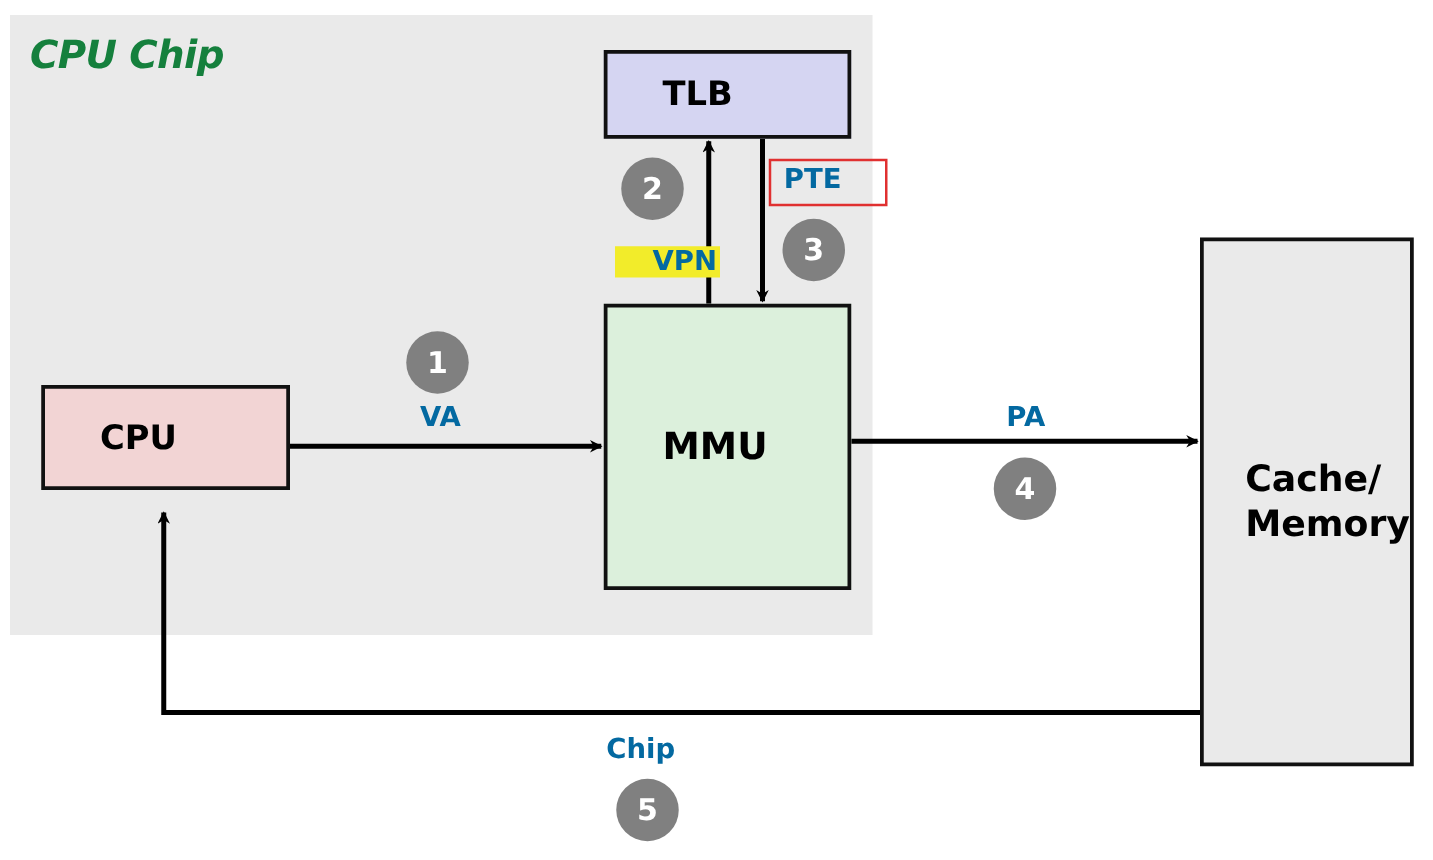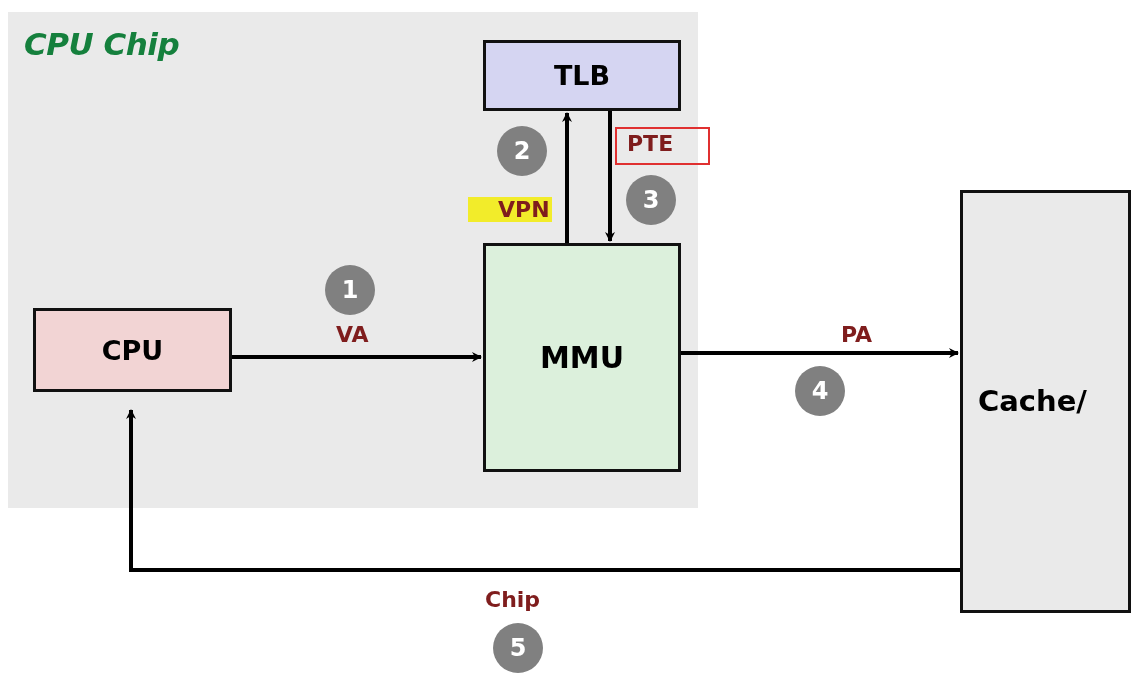--- a/index.html
+++ b/index.html
@@ -3,28 +3,28 @@
 <meta charset="utf-8">
 <style>
   html, body { margin: 0; padding: 0; background: #ffffff; }
   body { width: 1146px; height: 688px; position: relative; overflow: hidden;
          font-family: "DejaVu Sans", "Liberation Sans", sans-serif; }
   .abs { position: absolute; }
   .chip { left: 8px; top: 12px; width: 690px; height: 496px; background: #eaeaea; }
   .chip-label { left: 24px; top: 26px; font-size: 31px; font-weight: bold; font-style: italic;
                 color: #15803d; letter-spacing: -0.5px; }
   .box { border: 3px solid #111; box-sizing: border-box; display: flex; align-items: center;
-         justify-content: center; font-weight: bold; color: #000; }
+         font-weight: bold; color: #000; padding-left: 44px; }
   .tlb { left: 483px; top: 40px; width: 198px; height: 71px; background: #d5d5f2; font-size: 27px; }
   .cpu { left: 33px; top: 308px; width: 199px; height: 84px; background: #f2d4d4; font-size: 27px; }
   .mmu { left: 483px; top: 243px; width: 198px; height: 229px; background: #dcf0dc; font-size: 30px; }
   .mem { left: 960px; top: 190px; width: 171px; height: 423px; background: #eaeaea; font-size: 29px;
-         justify-content: flex-start; padding-left: 15px; line-height: 1.22; }
+         justify-content: flex-end; padding-left: 15px; line-height: 1.22; }
   .mem span { display: block; }
-  .lbl { font-weight: bold; font-size: 22px; color: #7f1d1d; }
+  .lbl { font-weight: bold; font-size: 22px; color: #0369a1; }
   .step { width: 50px; height: 50px; border-radius: 50%; background: #808080; color: #fff;
           font-weight: bold; font-size: 24px; display: flex; align-items: center; justify-content: center; }
   .vpn { background: #f2ec2a; padding: 0 2px; }
   .pte-box { left: 615px; top: 127px; width: 95px; height: 38px; border: 2px solid #e03030; box-sizing: border-box; }
   svg.arrows { position: absolute; left: 0; top: 0; }
 </style>
 </head>
 <body>
 
 <div class="abs chip"></div>
@@ -48,27 +48,28 @@
   </div>
 <div class="abs box cpu">
     <span>CPU</span>
   </div>
 <div class="abs box mmu">
     <span>MMU</span>
   </div>
 <div class="abs box mem">
   <div>
     <span>Cache/</span>
+    <span>Memory</span>
   </div>
 </div>
 
 <div class="abs lbl" style="left:336px; top:322px;text-align:center;">VA</div>
-<div class="abs lbl vpn" style="left:468px; top:197px;padding-left:30px;">VPN</div>
+<div class="abs lbl vpn" style="left:492px; top:197px;padding-left:30px;">VPN</div>
 <div class="abs pte-box"></div>
 <div class="abs lbl" style="left:627px; top:131px;">PTE</div>
-<div class="abs lbl" style="left:805px; top:322px;margin-left:36px;">PA</div>
+<div class="abs lbl" style="left:805px; top:322px;">PA</div>
 <div class="abs lbl" style="left:485px; top:587px;">Chip</div>
 
 <div class="abs step" style="left:325px; top:265px;">1</div>
 <div class="abs step" style="left:497px; top:126px;">2</div>
 <div class="abs step" style="left:626px; top:175px;">3</div>
 <div class="abs step" style="left:795px; top:366px;">4</div>
 <div class="abs step" style="left:493px; top:623px;">5</div>
 
 </body></html>

